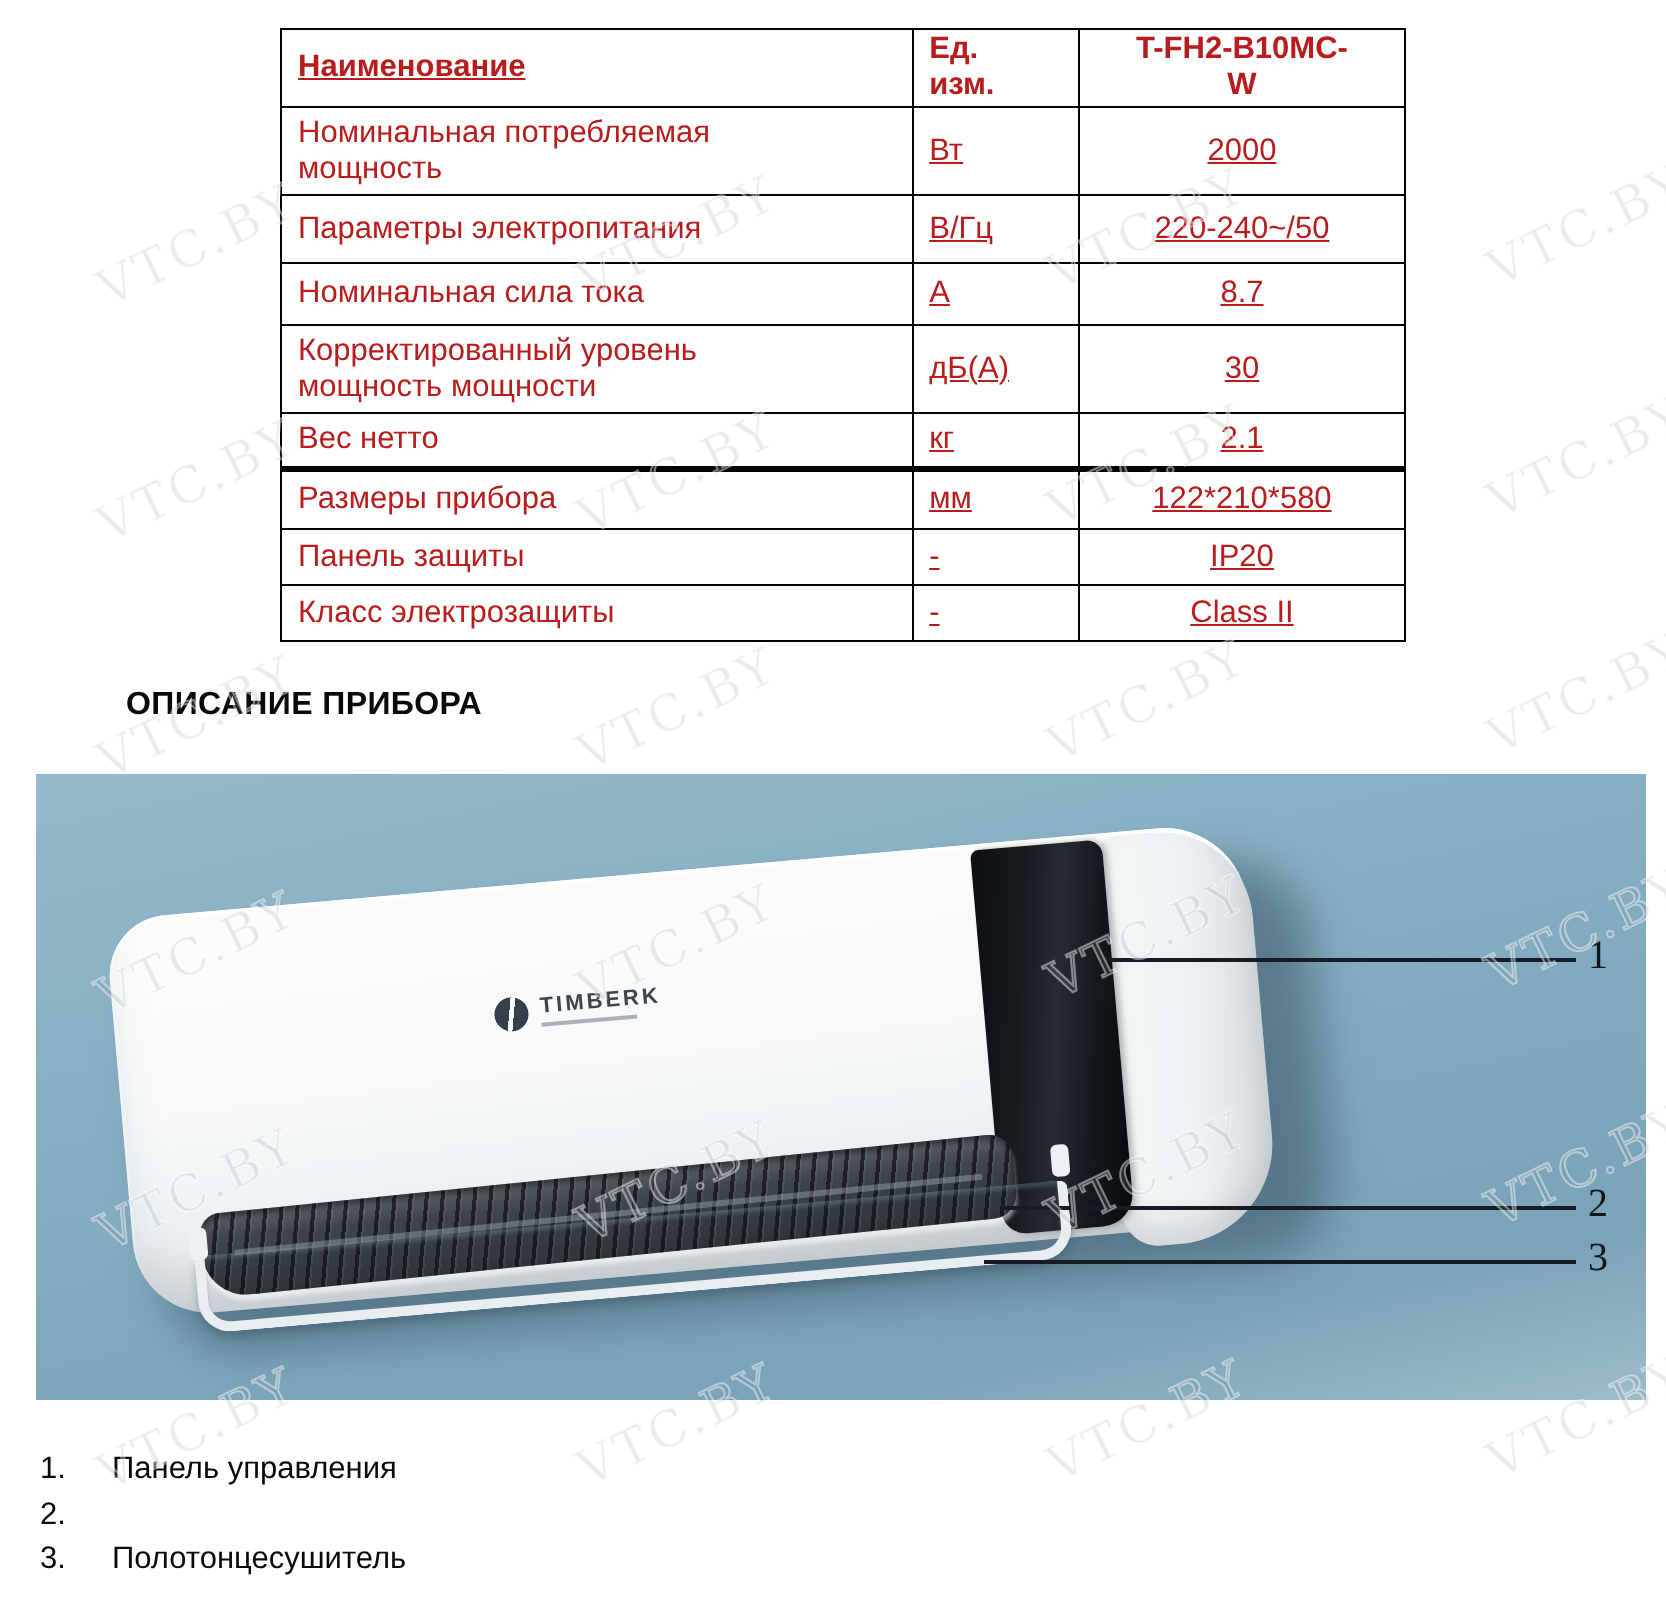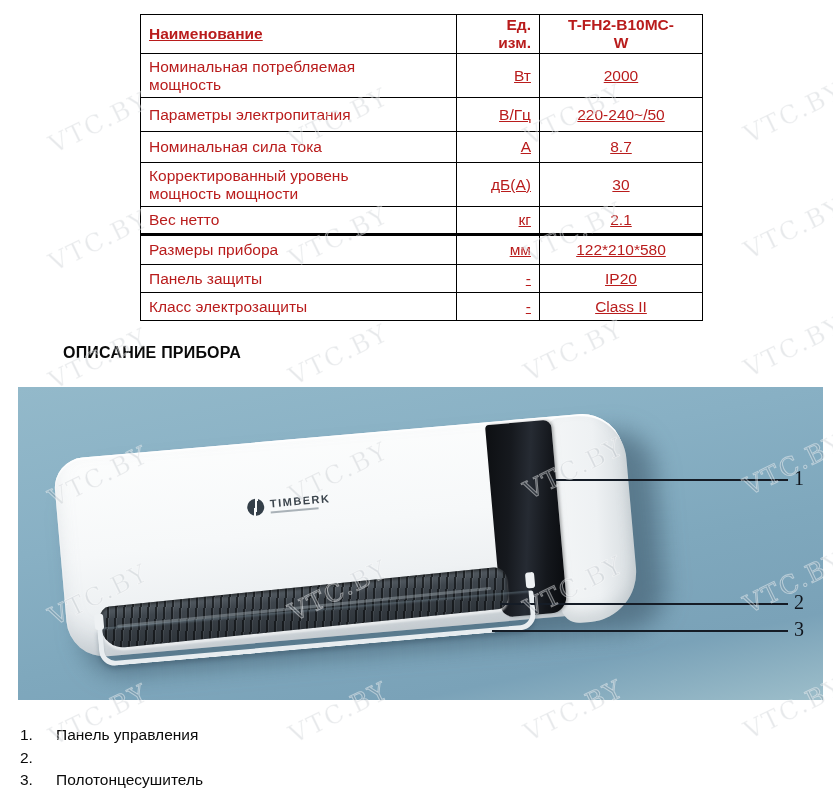--- a/index.html
+++ b/index.html
@@ -5,21 +5,21 @@
   html,body{margin:0;padding:0;background:#fff;}
   .page{position:relative;width:833px;height:799px;background:#ffffff;overflow:hidden;
         font-family:"Liberation Sans",sans-serif;color:#0a0a0a;}
 
   
   .spec-table{position:absolute;left:140px;top:14px;width:563px;border-collapse:collapse;
               border:1.5px solid #000;font-size:15.5px;color:#b91c1c;text-decoration:underline;}
   .spec-table td,.spec-table th{border:1px solid #000;padding:1px 8px;vertical-align:middle;}
   .spec-table th{font-weight:bold;}
   .col-name{width:333px;text-align:left;}
-  .col-unit{width:72px;text-align:right;}
+  .col-unit{width:72px;text-align:left;}
   .col-val{width:158px;text-align:center;}
   .name-inner{display:inline-block;max-width:260px;}
   .unit-hdr-inner{display:inline-block;max-width:44px;}
   .model-hdr-inner{display:inline-block;max-width:112px;}
   tr.thick td{border-top:3px solid #000;}
 
   
   .section-title{position:absolute;left:63px;top:344px;font-size:16px;font-weight:bold;
                  letter-spacing:.2px;}
 

